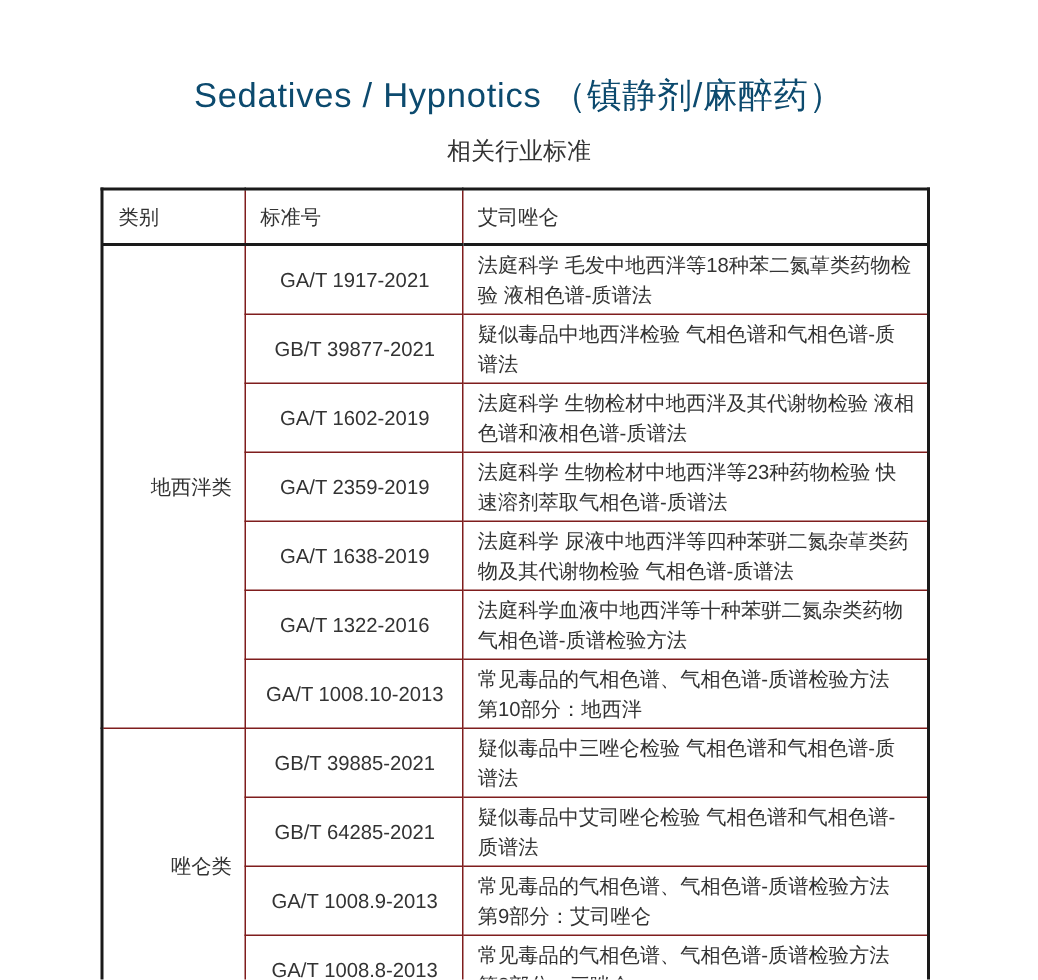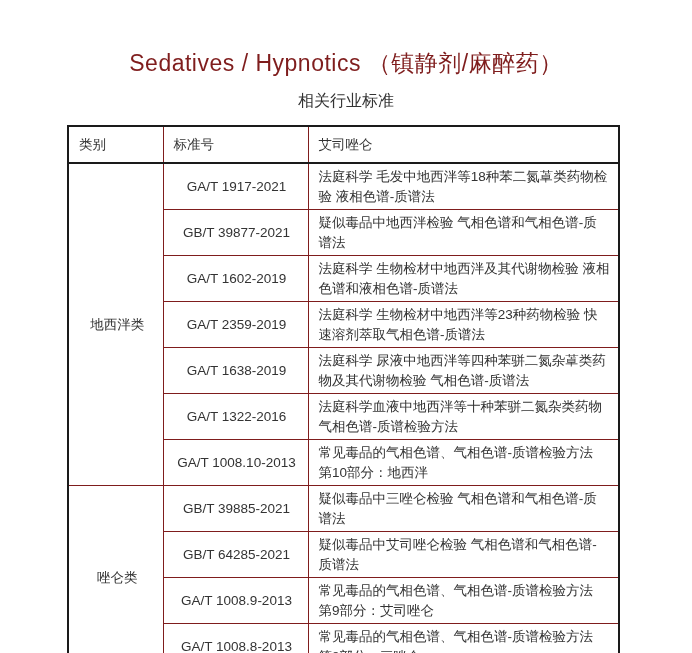--- a/index.html
+++ b/index.html
@@ -14,21 +14,21 @@
     font-family: "Liberation Sans", "DejaVu Sans", sans-serif;
     color: #333333;
   }
   .page-title {
     margin: 0;
     padding-top: 48px;
     text-align: center;
     font-size: 23px;
     font-weight: 400;
     letter-spacing: 0.5px;
-    color: #7f1d1d;
+    color: #0c4a6e;
   }
   .page-subtitle {
     margin: 0;
     padding-top: 12px;
     text-align: center;
     font-size: 16px;
     font-weight: 400;
     color: #333333;
   }
   .standards-table {
@@ -54,21 +54,21 @@
     overflow: hidden;
   }
   .standards-table thead th {
     height: 29px;
     border-bottom: 2px solid #1a1a1a;
   }
   .standards-table tbody td {
     height: 39px; 
   }
   .standards-table td.cell-category {
-    text-align: center;
+    text-align: right;
     padding-left: 11px;
     vertical-align: middle;
   }
   .standards-table td.cell-code {
     white-space: nowrap;
     text-align: center;
   }
 </style>
 </head>
 <body>

